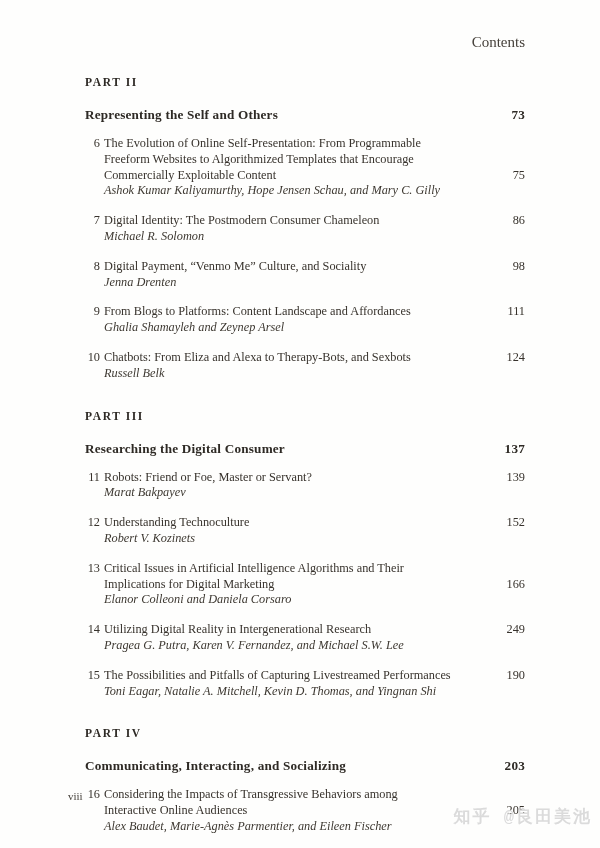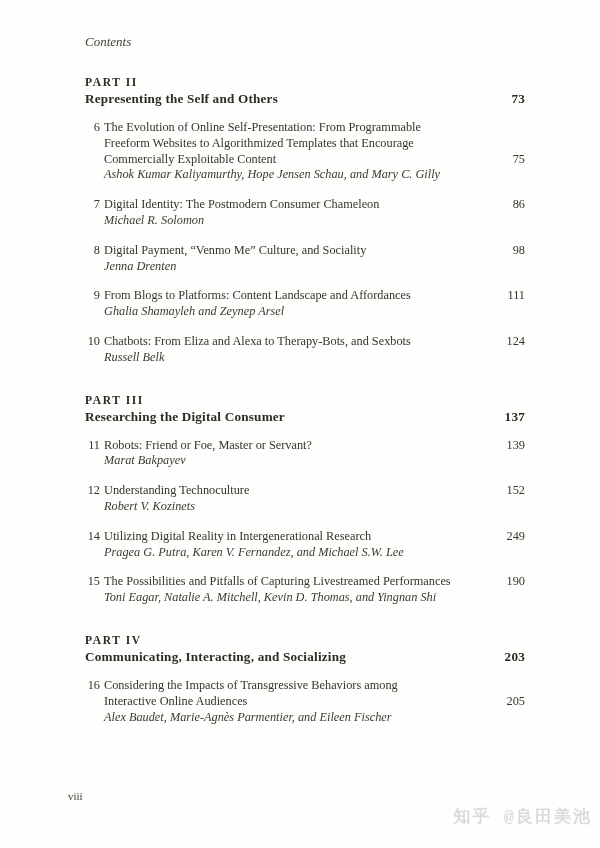--- a/index.html
+++ b/index.html
@@ -12,44 +12,43 @@
     width: 600px;
     height: 848px;
     background: #fefefd;
     box-sizing: border-box;
     padding: 36px 75px 0 85px;
     font-family: "Liberation Serif", "DejaVu Serif", serif;
     color: #37322c;
     overflow: hidden;
   }
   .contents-header {
-    text-align: left;
-    font-style: italic;
-    font-size: 13px;
+    text-align: right;
+    font-size: 15px;
     line-height: 12px;
     color: #46413b;
   }
   .part {
     margin-top: 28px;
   }
   .part-label {
     font-weight: bold;
     font-size: 11.5px;
     letter-spacing: 1.6px;
     line-height: 13px;
     color: #2e2a25;
   }
   .part-title-row {
     display: flex;
     justify-content: space-between;
     align-items: flex-start;
     font-weight: bold;
     font-size: 13.2px;
     line-height: 15px;
-    margin-top: 2px;
+    margin-top: 18px;
     color: #2e2a25;
     letter-spacing: 0.2px;
   }
   .chapter {
     display: flex;
     margin-top: 14px;
     font-size: 12.3px;
     line-height: 15.8px;
   }
   .chap-num {
@@ -195,20 +194,31 @@
     <div class="chap-num">12</div>
     <div class="chap-body">
       <div class="title-and-page">
         <div class="chap-titles">Understanding Technoculture</div>
         <div class="chap-page">152</div>
       </div>
       <div class="chap-authors">Robert V. Kozinets</div>
     </div>
   </div>
 
+  <div class="chapter">
+    <div class="chap-num">13</div>
+    <div class="chap-body">
+      <div class="title-and-page">
+        <div class="chap-titles">Critical Issues in Artificial Intelligence Algorithms and Their
+Implications for Digital Marketing</div>
+        <div class="chap-page">166</div>
+      </div>
+      <div class="chap-authors">Elanor Colleoni and Daniela Corsaro</div>
+    </div>
+  </div>
 
   <div class="chapter">
     <div class="chap-num">14</div>
     <div class="chap-body">
       <div class="title-and-page">
         <div class="chap-titles">Utilizing Digital Reality in Intergenerational Research</div>
         <div class="chap-page">249</div>
       </div>
       <div class="chap-authors">Pragea G. Putra, Karen V. Fernandez, and Michael S.W. Lee</div>
     </div>

